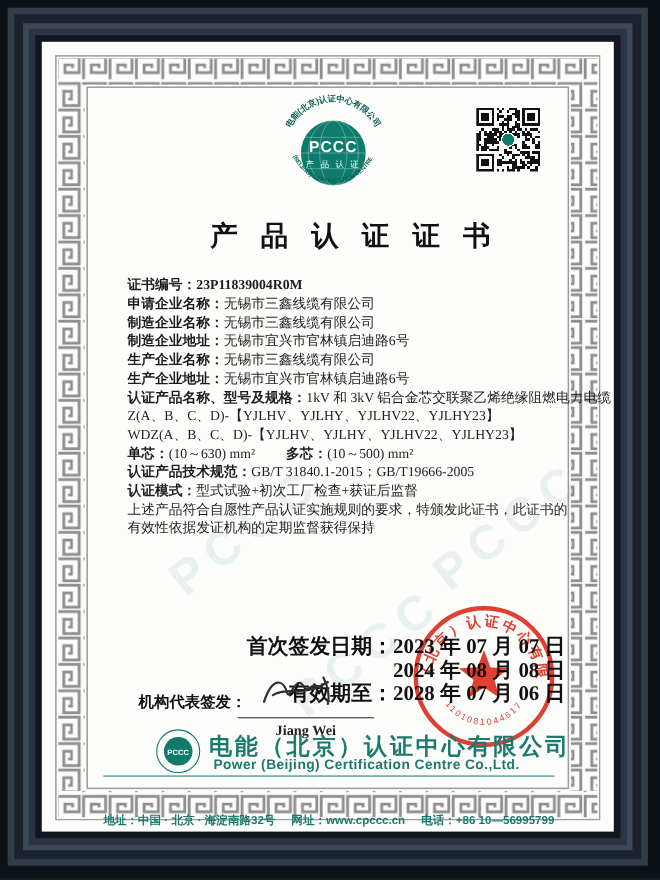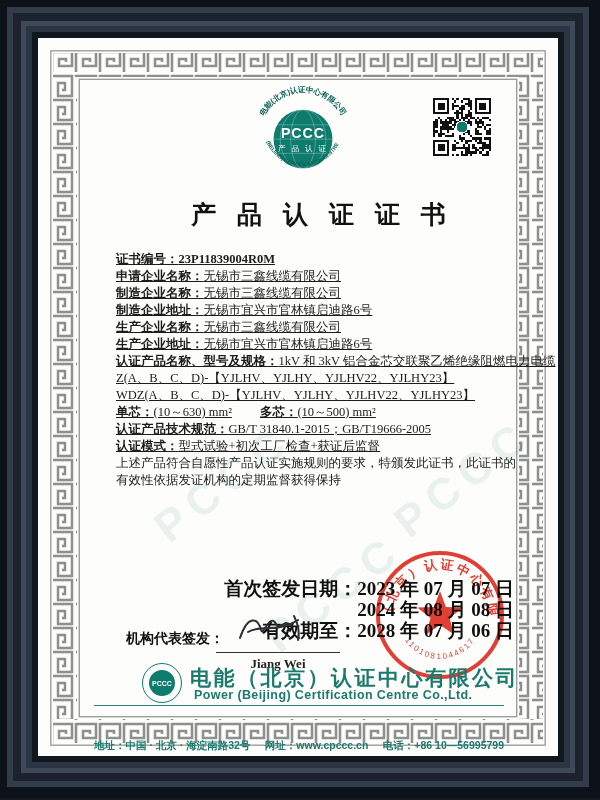--- a/index.html
+++ b/index.html
@@ -10,21 +10,21 @@
          box-shadow:0 0 0 6px #12161f,0 0 0 12px #2b3442,0 0 0 17px #3d4858,
                     0 0 0 25px #1c232e,0 0 0 31px #323c4b,0 0 0 42px #0d1118;}
   .meander{position:absolute;left:12px;top:12px;}
   .logo-wrap{position:absolute;left:208px;top:46px;width:114px;height:114px;}
   .qr-wrap{position:absolute;left:395px;top:60px;width:58px;height:58px;}
   .cert-title{position:absolute;left:0;top:160px;width:100%;text-align:center;
         font-size:25px;font-weight:bold;color:#111;letter-spacing:7px;
         font-family:"Liberation Sans","DejaVu Sans",sans-serif;margin-left:24px;}
   .body-block{position:absolute;left:78px;top:213px;width:408px;font-size:12.5px;
         line-height:17px;color:#1c1c1c;}
-  .frow{white-space:nowrap;text-decoration:underline;}
+  .frow{white-space:nowrap;}
   .fl{font-weight:bold;}
   .fv{font-weight:normal;}
   .pair-gap{display:inline-block;width:28px;}
   .statement{margin-top:0;width:404px;line-height:17px;}
   .dates{position:absolute;right:44px;top:540px;font-size:19px;font-weight:bold;color:#101010;}
   .drow{display:flex;justify-content:flex-end;line-height:21px;white-space:nowrap;}
   .dlabel{display:inline-block;min-width:96px;text-align:right;}
   .sig-label{position:absolute;left:88px;top:592px;font-size:14px;font-weight:bold;color:#101010;white-space:nowrap;}
   .sig-scribble{position:absolute;left:190px;top:568px;}
   .sig-line{position:absolute;left:178px;top:614px;width:124px;border-bottom:1.3px solid #333;}

